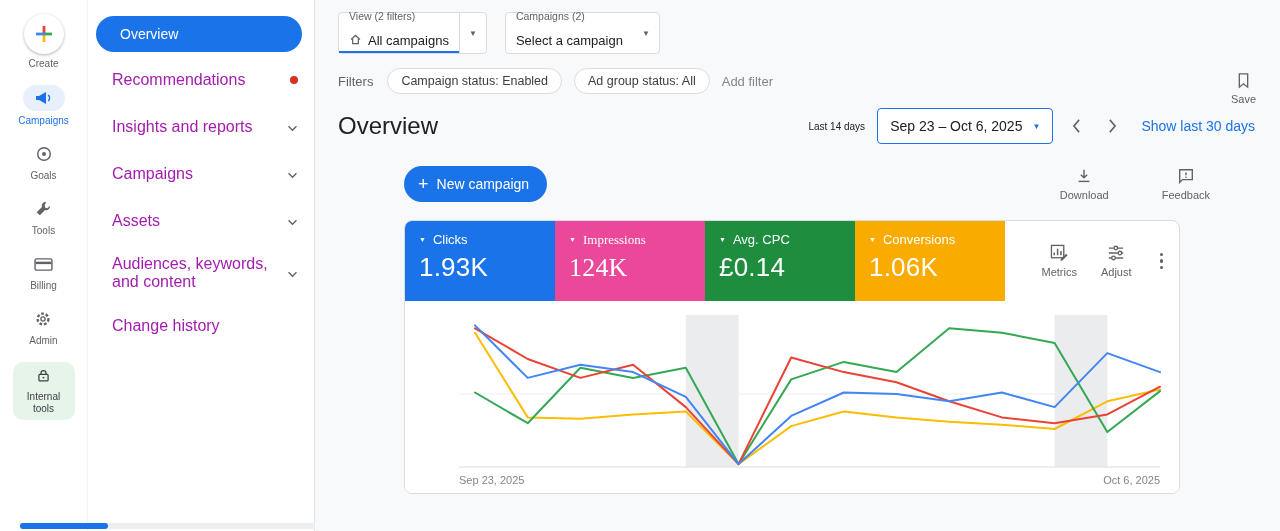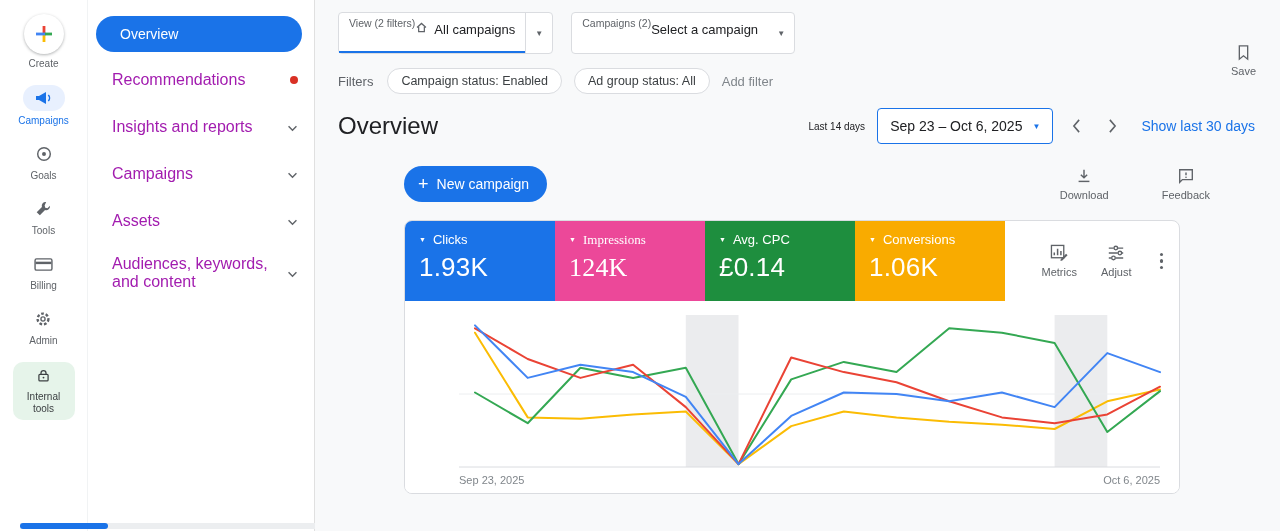--- a/index.html
+++ b/index.html
@@ -25,32 +25,32 @@
   .nav-item.two-line span{line-height:18px;}
   .nav-item span.txt{flex:1;padding-right:6px;}
   .red-dot{width:8px;height:8px;border-radius:50%;background:#d93025;flex:none;}
   .nav-scroll{position:absolute;bottom:2px;left:-68px;width:295px;height:6px;background:#eceef0;}
   .nav-scroll-thumb{width:88px;height:6px;border-radius:3px;background:#1a73e8;}
 
   
   .content{flex:1;background:#f8f9fa;position:relative;padding-left:23px;box-sizing:border-box;overflow:hidden;}
   .selectors-row{display:flex;gap:18px;padding-top:12px;}
   .selector{background:#fff;border:1px solid #dadce0;border-radius:4px;height:42px;display:flex;box-sizing:border-box;cursor:pointer;}
-  .sel-main{padding:4px 10px 12px 10px;display:flex;flex-direction:row;justify-content:center;gap:0;}
+  .sel-main{padding:4px 10px 12px 10px;display:flex;flex-direction:column;justify-content:center;gap:11px;}
   .sel-main.underlined{box-shadow:inset 0 -2px 0 #1a73e8;}
   .sel-label{font-size:10.5px;color:#5f6368;}
   .sel-value{font-size:13px;color:#202124;display:flex;align-items:center;gap:6px;font-weight:500;}
   .sel-arrow{width:26px;display:flex;align-items:center;justify-content:center;color:#5f6368;font-size:8px;border-left:1px solid #dadce0;}
   .sel-arrow.plain{border-left:none;}
 
   .filters-row{display:flex;align-items:center;gap:12px;margin-top:14px;}
   .filters-label{font-size:13px;color:#5f6368;margin-right:2px;}
   .chip{border:1px solid #dadce0;background:#fff;border-radius:14px;padding:5px 13px;font-size:12.5px;color:#3c4043;cursor:pointer;}
   .add-filter{font-size:13px;color:#80868b;cursor:pointer;}
-  .save-block{position:absolute;top:44px;right:24px;display:flex;flex-direction:column;align-items:center;gap:2px;font-size:11px;color:#5f6368;cursor:pointer;}
+  .save-block{position:absolute;top:72px;right:24px;display:flex;flex-direction:column;align-items:center;gap:2px;font-size:11px;color:#5f6368;cursor:pointer;}
 
   .overview-row{display:flex;align-items:center;margin-top:14px;padding-right:25px;}
   .overview-row h1{font-size:24px;font-weight:400;color:#202124;margin:0;}
   .ov-right{margin-left:auto;display:flex;align-items:center;gap:10px;}
   .range-label{font-size:10px;color:#202124;margin-right:2px;}
   .datebox{border:1px solid #1a73e8;background:#fff;border-radius:4px;height:36px;display:flex;align-items:center;gap:10px;padding:0 12px;font-size:14px;color:#202124;cursor:pointer;box-sizing:border-box;}
   .datebox .caret{color:#1a73e8;font-size:8px;}
   .chev-btn{width:26px;height:26px;display:flex;align-items:center;justify-content:center;cursor:pointer;background:none;border:none;padding:0;}
   .show-link{font-size:14px;color:#1a73e8;font-weight:500;margin-left:6px;cursor:pointer;text-decoration:none;}
 
@@ -177,20 +177,23 @@
       <span class="txt">Assets</span>
       <span><svg width="11" height="7" viewBox="0 0 12 8">
             <path d="M1.5 1.5L6 6l4.5-4.5" fill="none" stroke="#5f6368" stroke-width="1.6"></path>
           </svg></span>
     </div>
     <div class="nav-item two-line">
       <span class="txt">Audiences, keywords, and content</span>
       <span><svg width="11" height="7" viewBox="0 0 12 8">
             <path d="M1.5 1.5L6 6l4.5-4.5" fill="none" stroke="#5f6368" stroke-width="1.6"></path>
           </svg></span>
+    </div>
+    <div class="nav-item">
+      <span class="txt">Change history</span>
     </div>
     <div class="nav-scroll">
       <div class="nav-scroll-thumb"></div>
     </div>
   </nav>
 
   <main class="content">
 
     <div class="selectors-row">
       <div class="selector">

